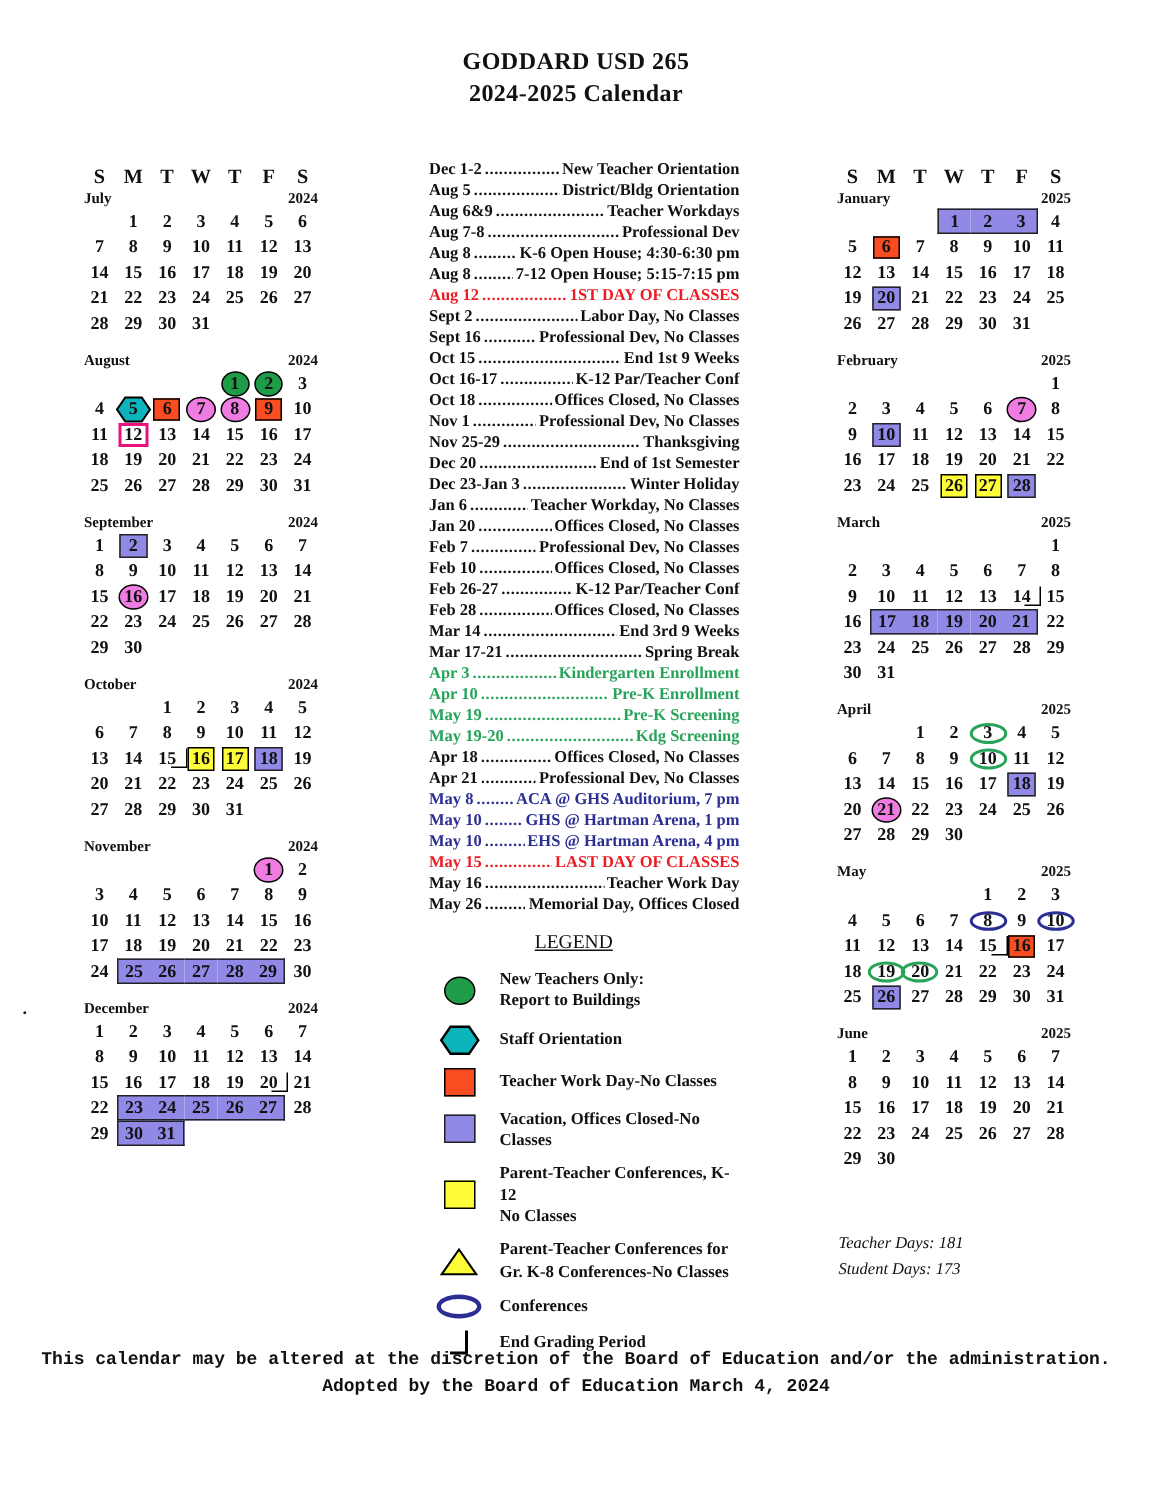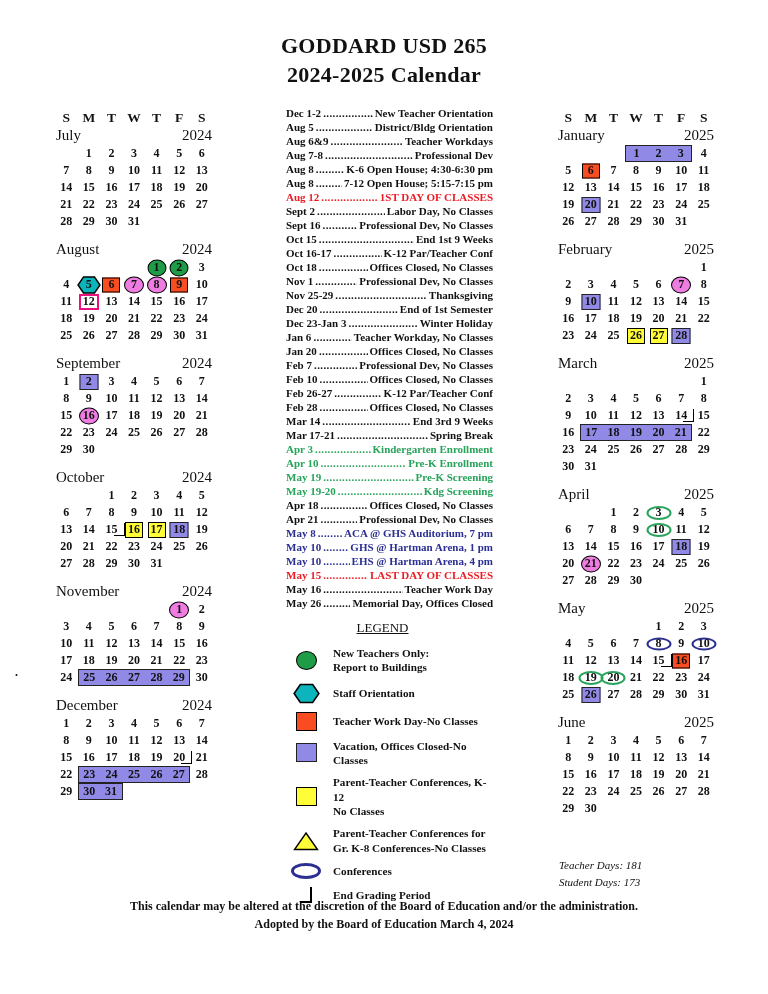--- a/index.html
+++ b/index.html
@@ -2,31 +2,31 @@
 <html style="--green: #1f9c47; --teal: #0cb4bc; --violet: #ee7ce1; --orangered: #f94d21; --purple: #9189e6; --yellow: #fffc38; --magenta: #e9117d; --navy: #2b2e92; --ovalgreen: #27a35a; --red: #ec1c24; --eventgreen: #27a35a;"><head>
 <meta charset="utf-8">
 <style>
   * { margin:0; padding:0; box-sizing:border-box; }
   html,body { background:#fff; }
   body {
     width:768px; height:994px; position:relative; overflow:hidden;
     font-family:"Liberation Serif", serif; color:#111;
   }
   .page-title { position:absolute; top:32px; left:0; right:0; text-align:center;
-    font-weight:bold; font-size:22px; line-height:1.3; letter-spacing:0.3px; }
+    font-weight:bold; font-size:16px; line-height:1.3; letter-spacing:0.3px; }
 
   
   .cal-col { position:absolute; width:158px; top:110px; }
   #col-left  { left:55px; }
   #col-right { left:557px; }
   .dayhdr { display:grid; grid-template-columns:repeat(7,1fr); text-align:center;
     font-weight:bold; font-size:13.5px; margin-bottom:1px; }
   .month { margin-bottom:11px; }
-  .mlabel { display:flex; justify-content:space-between; font-weight:normal;
-    font-size:15px; padding:0 1px 1px 1px;text-align:right; }
+  .mlabel { display:flex; justify-content:space-between; font-weight:bold;
+    font-size:10px; padding:0 1px 1px 1px;text-align:right; }
   .mgrid { display:grid; grid-template-columns:repeat(7,1fr); grid-auto-rows:17px; }
   .cell { position:relative; display:flex; align-items:center; justify-content:center;
     font-weight:bold; font-size:12px; }
   .num { position:relative; z-index:2; }
   .mark { position:absolute; z-index:1; left:50%; top:50%; transform:translate(-50%,-50%); }
   .mk-green-circle { width:19px; height:17px; border-radius:50%;
     background:var(--green); border:1.3px solid #000; }
   .mk-pink-circle { width:20px; height:17px; border-radius:50%;
     background:var(--violet); border:1.3px solid #000; }
   .mk-red-square { width:18px; height:15px; background:var(--orangered); border:1.4px solid #000; }
@@ -65,21 +65,21 @@
   .licon .mk-purple-square { width:21px; height:19px; }
   .licon .mk-yellow-square { width:21px; height:19px; }
   .licon .mk-blue-oval { width:32px; height:16px; border-width:3px; }
   .licon .mk-end-grading { width:12px; height:16px; border-right-width:2px; border-bottom-width:2px; }
   .litem.two .licon { align-self:center; }
 
   
   .stats { margin-top:40px; font-style:italic; font-size:11px; line-height:1.55;
     font-weight:normal; padding-left:2px; }
   .footer { position:absolute; top:897px; left:0; right:0; text-align:center;
-    font-weight:bold; font-size:12px; line-height:1.5; }
+    font-weight:bold; font-size:12px; line-height:1.5;font-family:Liberation Mono, monospace; }
   .stray-dot { position:absolute; left:15px; top:665px; font-weight:bold; font-size:12px; }
 </style>
 </head>
 <body>
 
 <div class="page-title">
   <div>GODDARD USD 265</div>
   <div>2024-2025 Calendar</div>
 </div>
 

